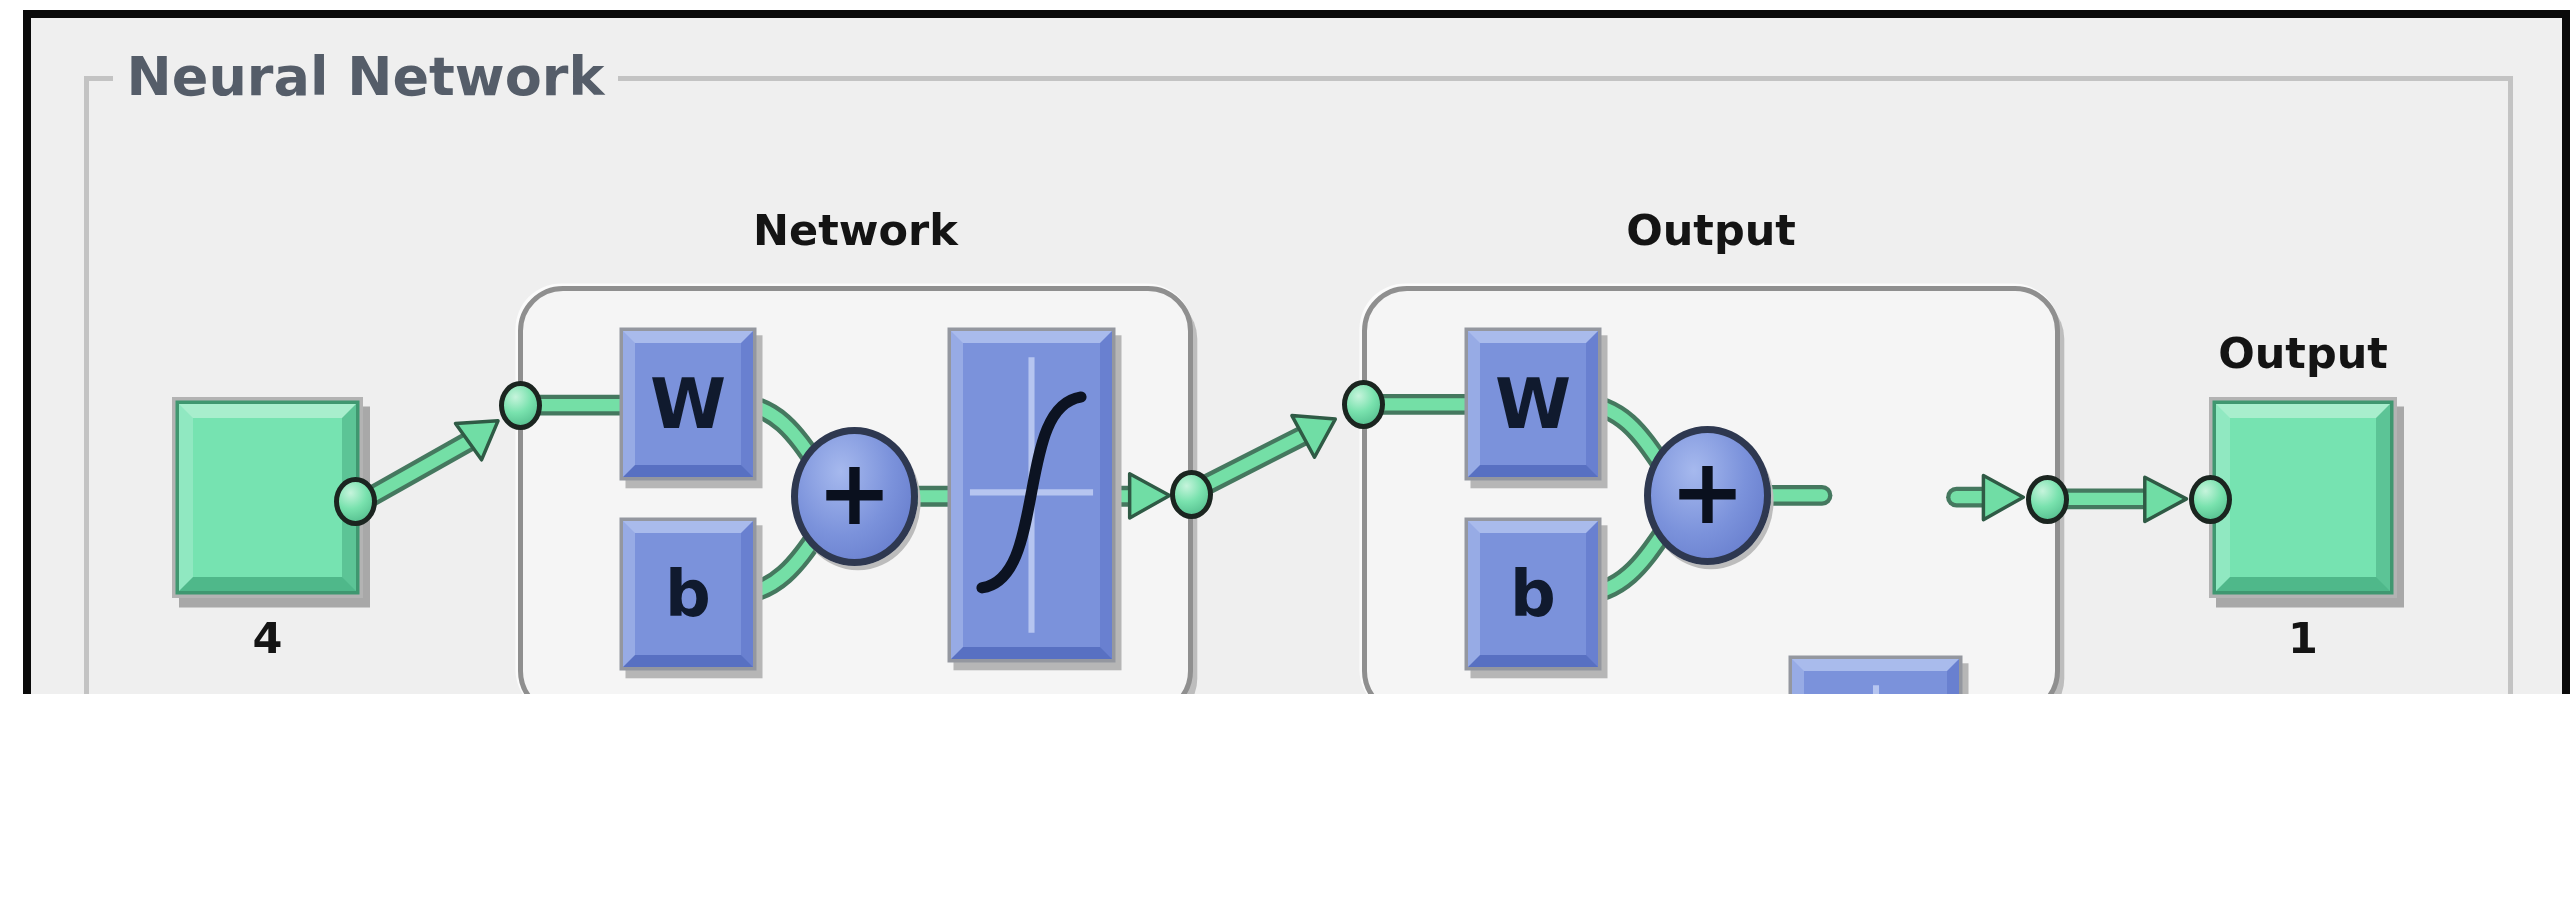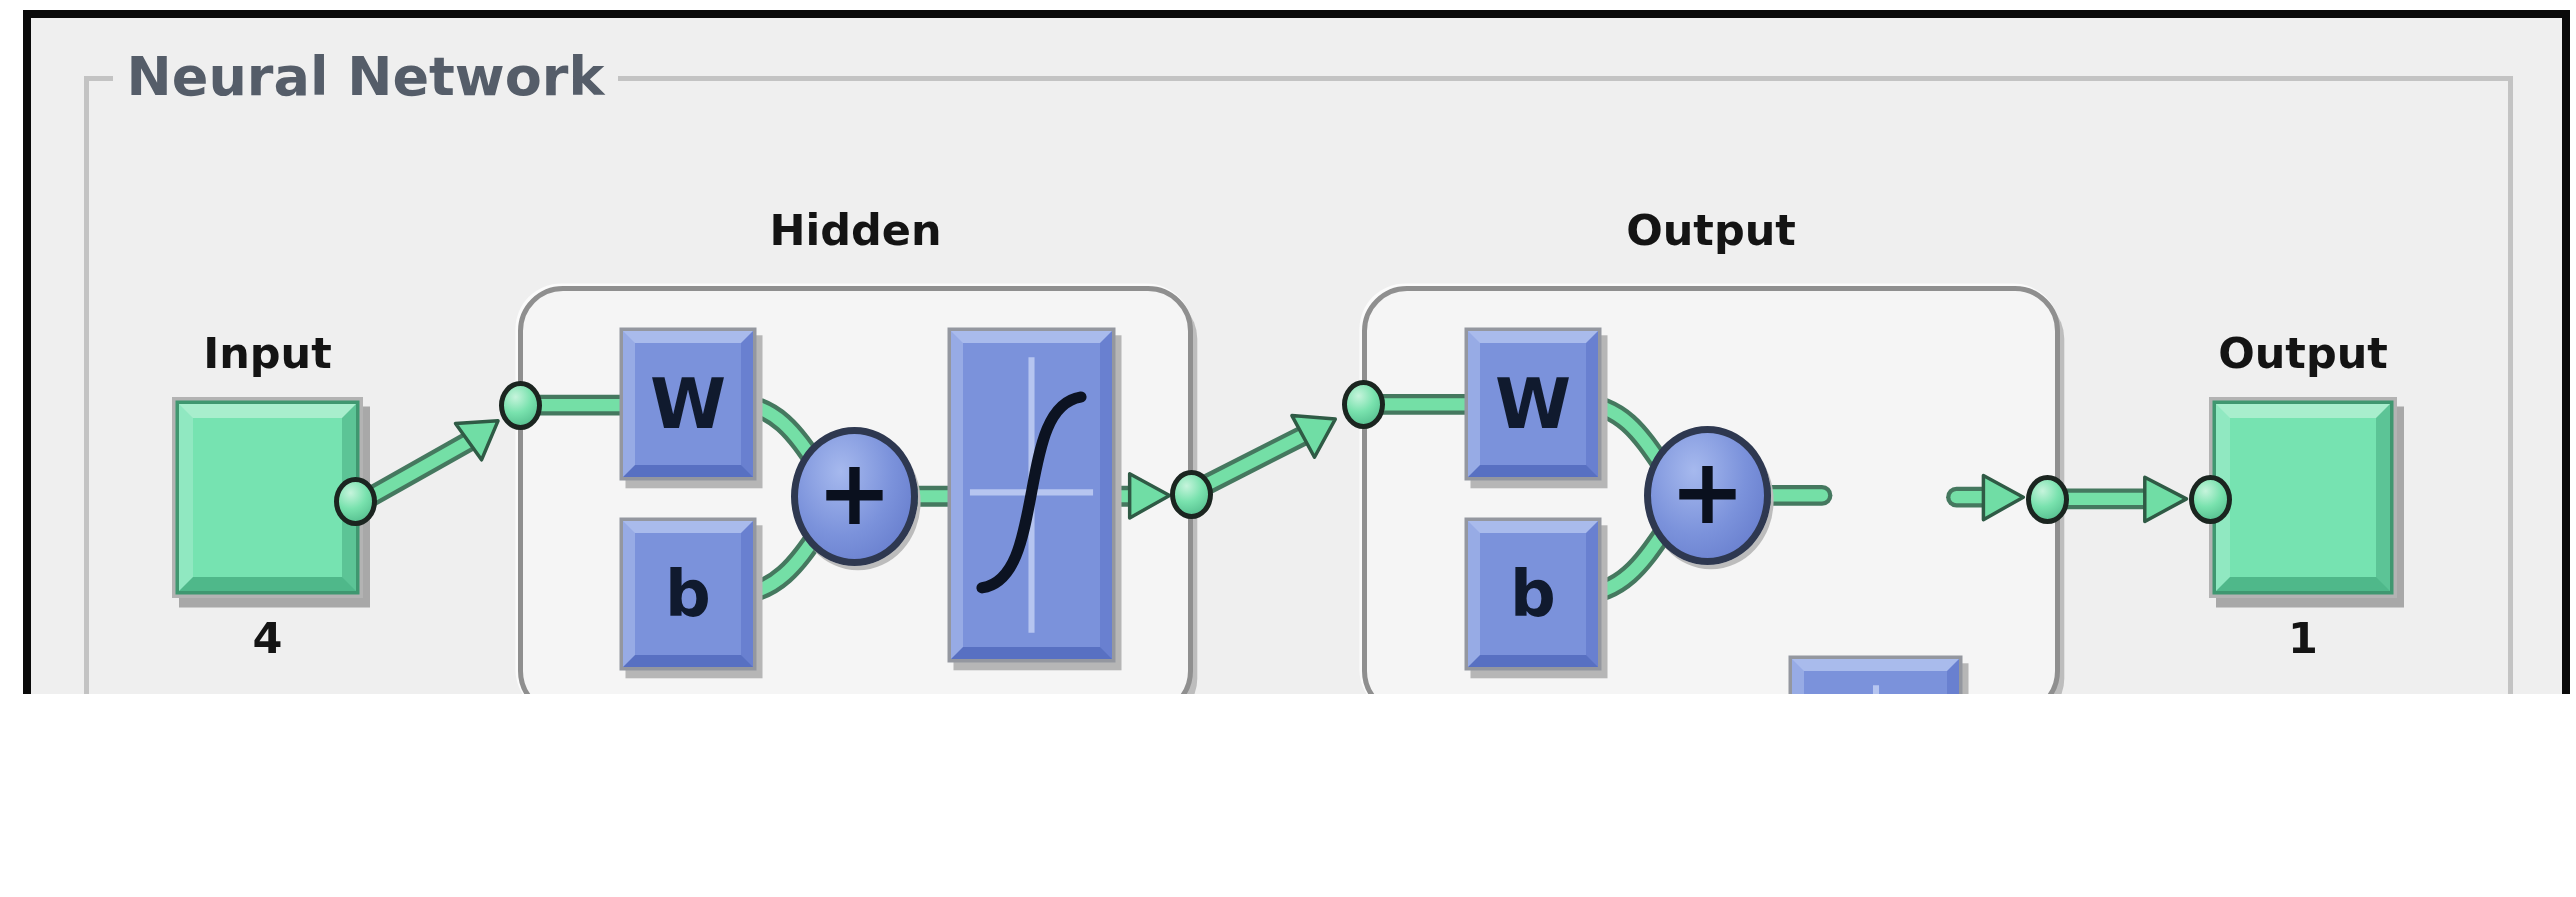--- a/index.html
+++ b/index.html
@@ -112,23 +112,22 @@
     <g>
       <path class="pipe-o" d="M2362,575 L2470,575"></path>
         <path class="pipe-i" d="M2362,575 L2470,575"></path>
       <polygon class="head" points="2520,575 2472,550 2472,601"></polygon>
     </g>
   </svg>
 
   <div class="layerbox" style="left:518px;width:675px;"></div>
   <div class="layerbox" style="left:1362px;width:698px;"></div>
 
-  <div class="lbl" style="left:179px;top:326px;width:177px;">Input</div>
   <div class="lbl" style="left:179px;top:611px;width:177px;">4</div>
-  <div class="lbl" style="left:518px;top:203px;width:675px;">Hidden</div>
+  <div class="lbl" style="left:518px;top:203px;width:675px;">Network</div>
   <div class="lbl" style="left:1362px;top:203px;width:698px;">Output</div>
   <div class="lbl" style="left:1788px;top:710px;width:174px;">1</div>
   <div class="lbl" style="left:2216px;top:326px;width:174px;">Output</div>
   <div class="lbl" style="left:2216px;top:611px;width:174px;">1</div>
 
   <div class="gblock" style="left:179px;top:404px;width:177px;height:187px;"></div>
   <div class="gblock" style="left:2216px;top:404px;width:174px;height:187px;"></div>
 
   <div class="bblock wbox" style="left:623px;top:331px;width:130px;height:146px;">
     <span>W</span>

